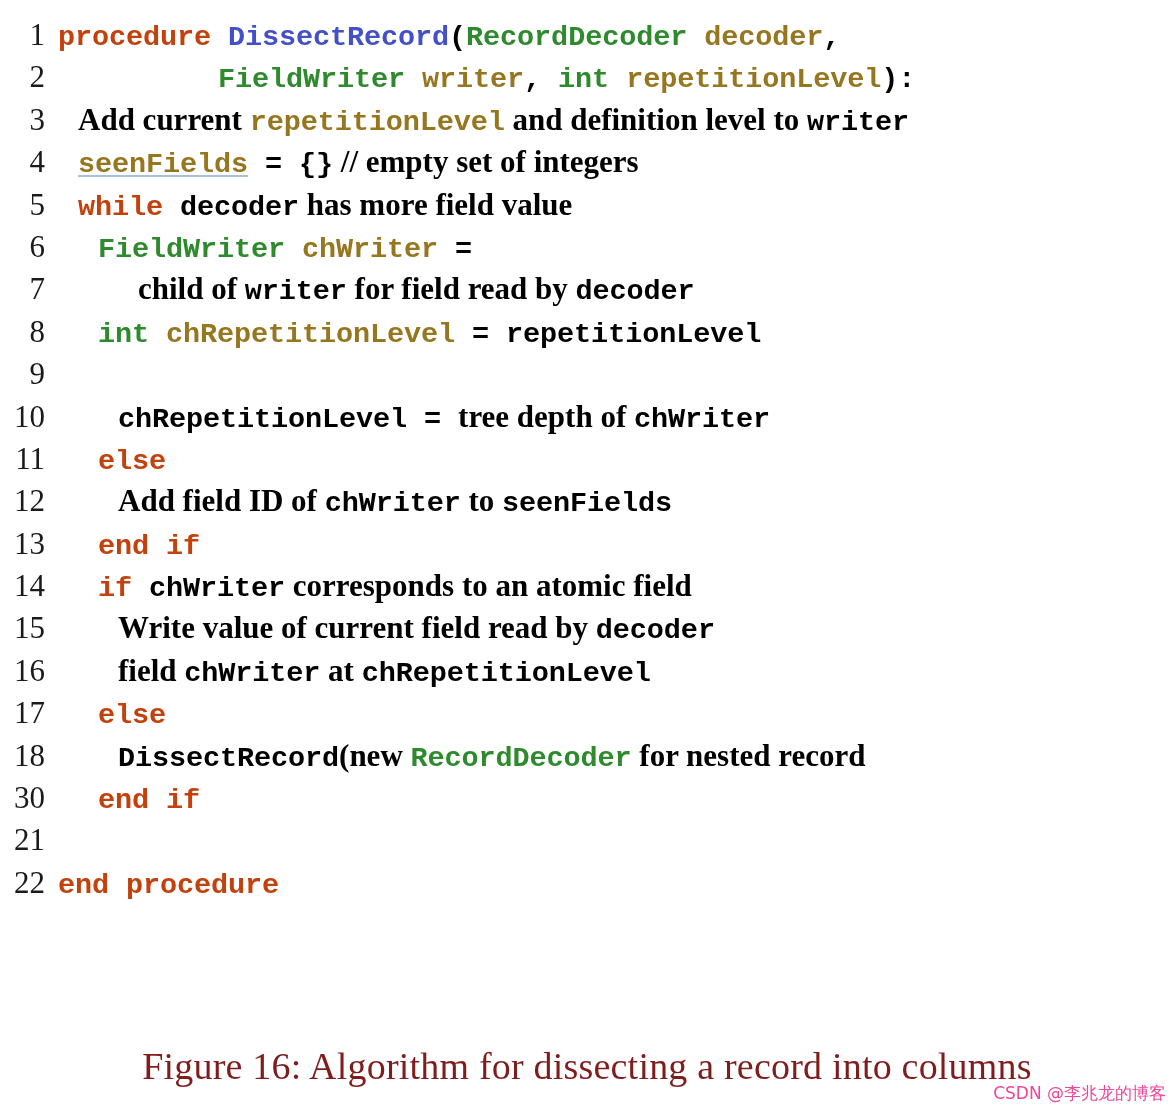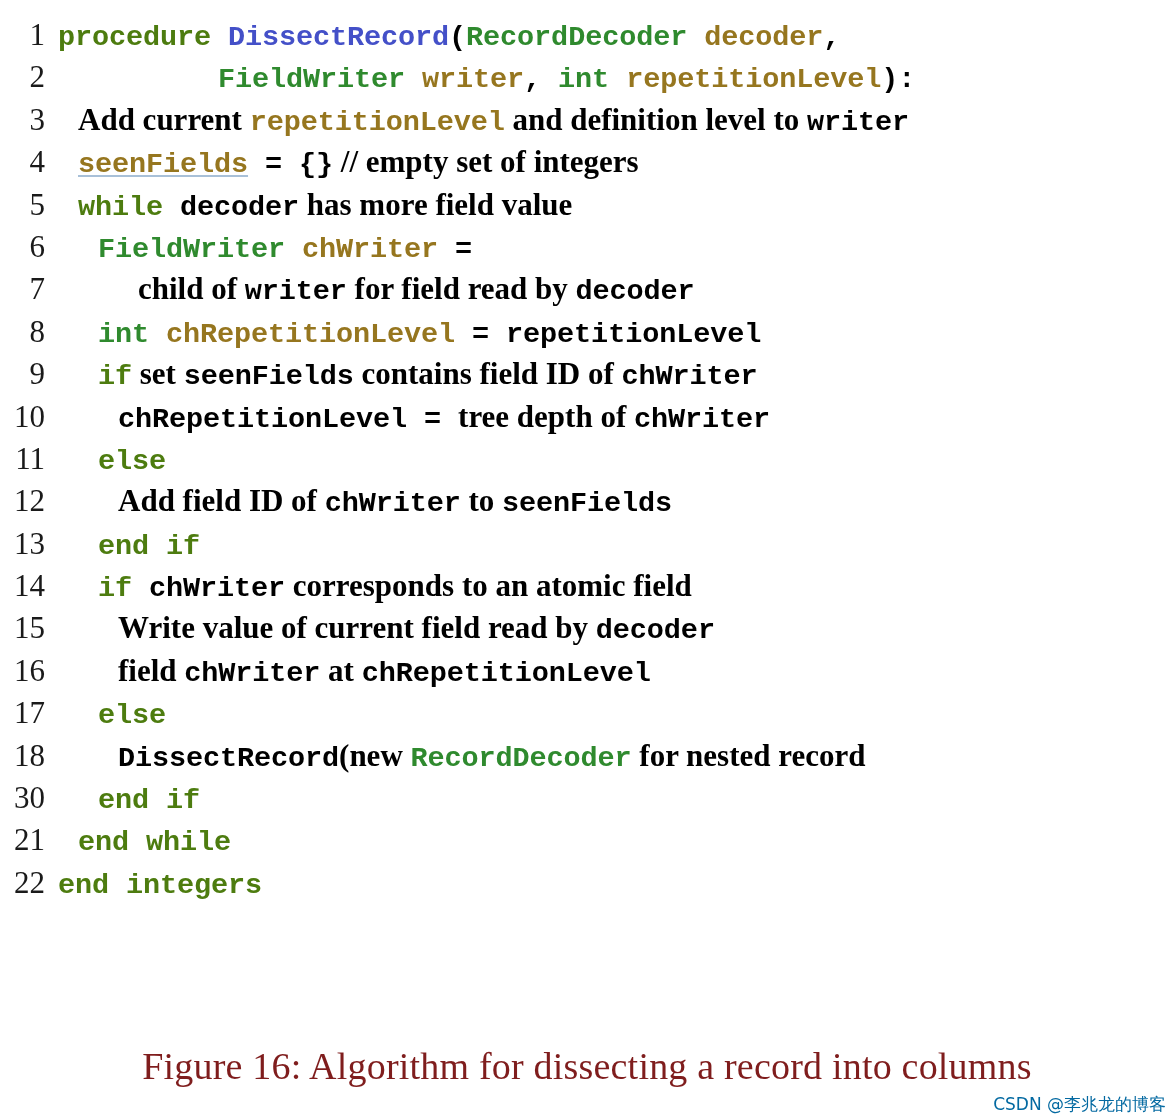--- a/index.html
+++ b/index.html
@@ -71,21 +71,21 @@
 
   
   .prose {
     font-family: "Liberation Serif", "DejaVu Serif", serif;
     font-weight: 700;
     font-size: 31px;
     color: #000000;
   }
 
   
-  .kw   { color: #4d7c0f; }   
+  .kw   { color: #c2410c; }   
   .fn   { color: #4450c8; }   
   .type { color: #2f8a2e; text-align: right; }   
   .var  { color: #96761f; }   
   .plain{ color: #000000; }   
 
   
   .ul {
     text-decoration: underline;
     text-decoration-color: #a8c0d8;
     text-decoration-thickness: 2px;
@@ -106,25 +106,25 @@
     font-size: 38px;
     line-height: 48px;
     color: #7f1d1d;
     letter-spacing: 0.2px;
   }
 
   
   #watermark {
     position: absolute;
     right: 8px;
-    bottom: 1px;
+    bottom: 12px;
     font-family: "DejaVu Sans", "Liberation Sans", sans-serif;
     font-size: 17px;
     line-height: 22px;
-    color: #0369a1;
+    color: #ec4899;
     white-space: nowrap;
     user-select: none;
   }
 </style>
 </head>
 <body>
 
 <div id="figure">
 
   <div id="listing">
@@ -155,21 +155,20 @@
       <div class="code-line">
         <span class="lineno">7</span>
         <span class="content"><span class="ind" style="width: 80px;"></span><span class="prose">child of </span><span class="mono plain">writer</span><span class="prose"> for field read by </span><span class="mono plain">decoder</span></span>
       </div>
       <div class="code-line">
         <span class="lineno">8</span>
         <span class="content"><span class="ind" style="width: 40px;"></span><span class="mono type">int</span><span class="mono plain"> </span><span class="mono var">chRepetitionLevel</span><span class="mono plain"> = </span><span class="mono plain">repetitionLevel</span></span>
       </div>
       <div class="code-line">
         <span class="lineno">9</span>
-        <span class="content"><span class="ind" style="width: 40px;"></span><span class="mono kw">if</span><span class="prose"> set </span><span class="mono plain">seenFields</span><span class="prose"> contains field ID of </span><span class="mono plain">chWriter</span></span>
       </div>
       <div class="code-line">
         <span class="lineno">10</span>
         <span class="content"><span class="ind" style="width: 60px;"></span><span class="mono plain">chRepetitionLevel</span><span class="mono plain"> = </span><span class="prose">tree depth of </span><span class="mono plain">chWriter</span></span>
       </div>
       <div class="code-line">
         <span class="lineno">11</span>
         <span class="content"><span class="ind" style="width: 40px;"></span><span class="mono kw">else</span></span>
       </div>
       <div class="code-line">
@@ -199,25 +198,24 @@
       <div class="code-line">
         <span class="lineno">18</span>
         <span class="content"><span class="ind" style="width: 60px;"></span><span class="mono plain">DissectRecord</span><span class="prose">(</span><span class="prose">new </span><span class="mono type">RecordDecoder</span><span class="prose"> for nested record</span></span>
       </div>
       <div class="code-line">
         <span class="lineno">30</span>
         <span class="content"><span class="ind" style="width: 40px;"></span><span class="mono kw">end if</span></span>
       </div>
       <div class="code-line">
         <span class="lineno">21</span>
-        <span class="content"><span class="ind" style="width: 20px;"></span><span class="mono kw">end while</span></span>
       </div>
       <div class="code-line">
         <span class="lineno">22</span>
-        <span class="content"><span class="mono kw">end integers</span></span>
+        <span class="content"><span class="mono kw">end procedure</span></span>
       </div>
     </div>
 
   <div id="caption">Figure 16: Algorithm for dissecting a record into columns</div>
 
   <div id="watermark">CSDN @李兆龙的博客</div>
 
 </div>
 
 </body></html>

